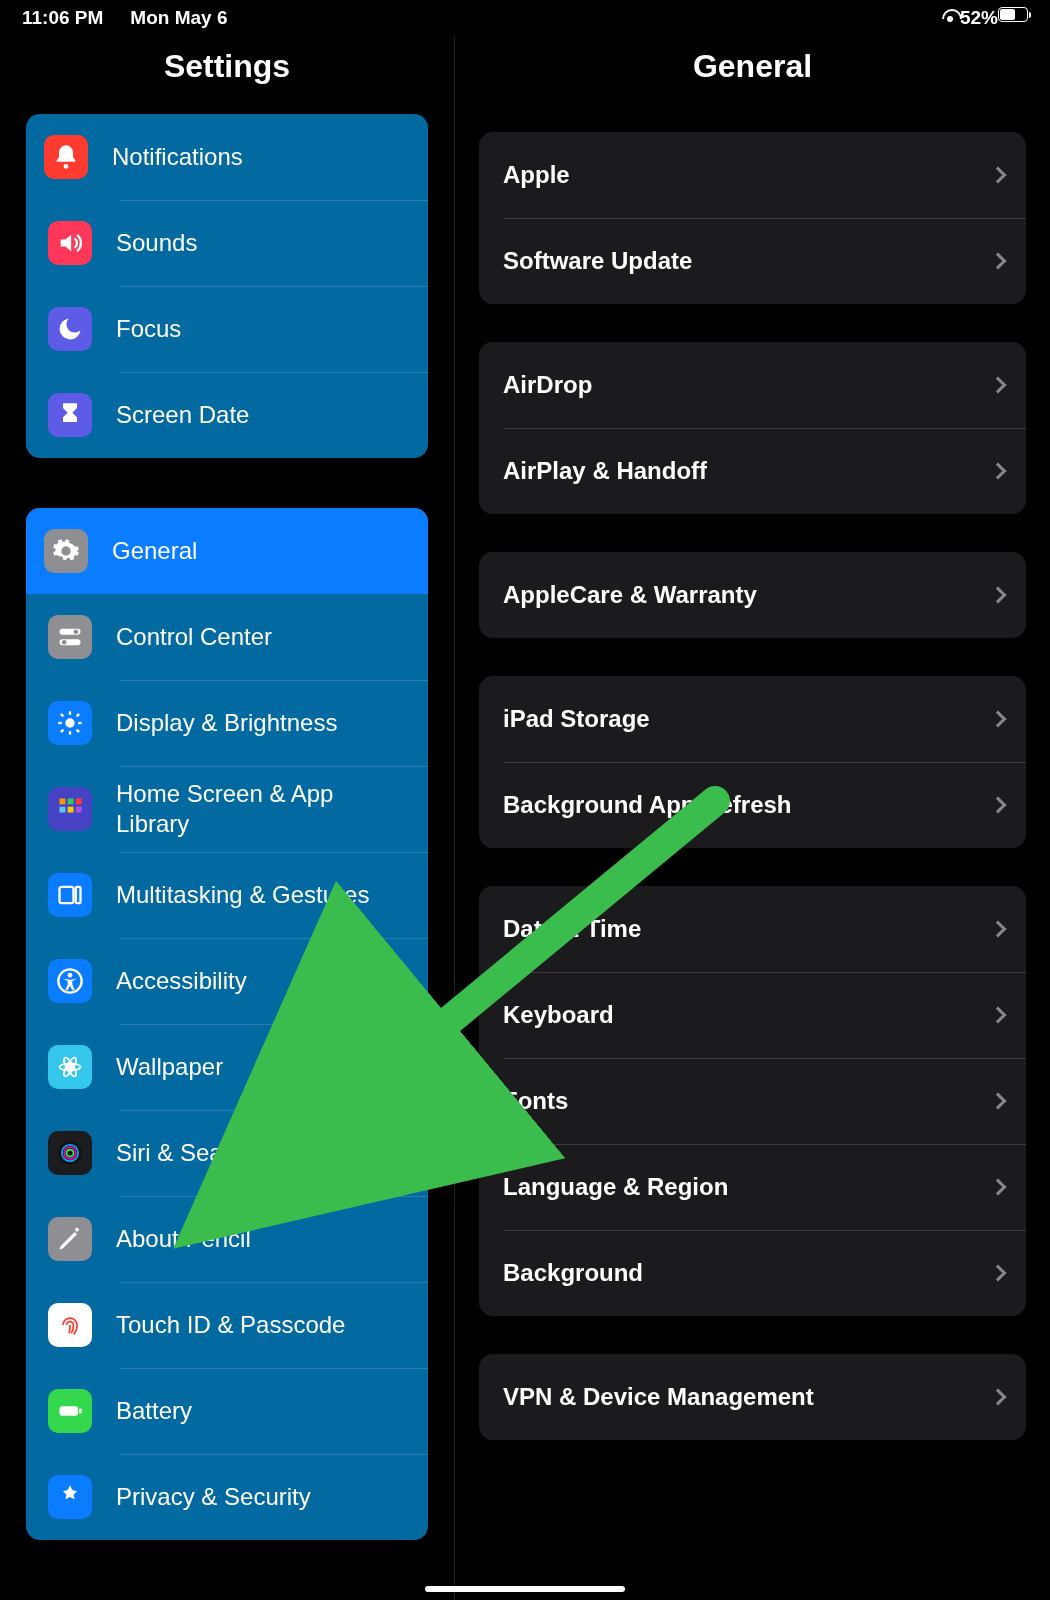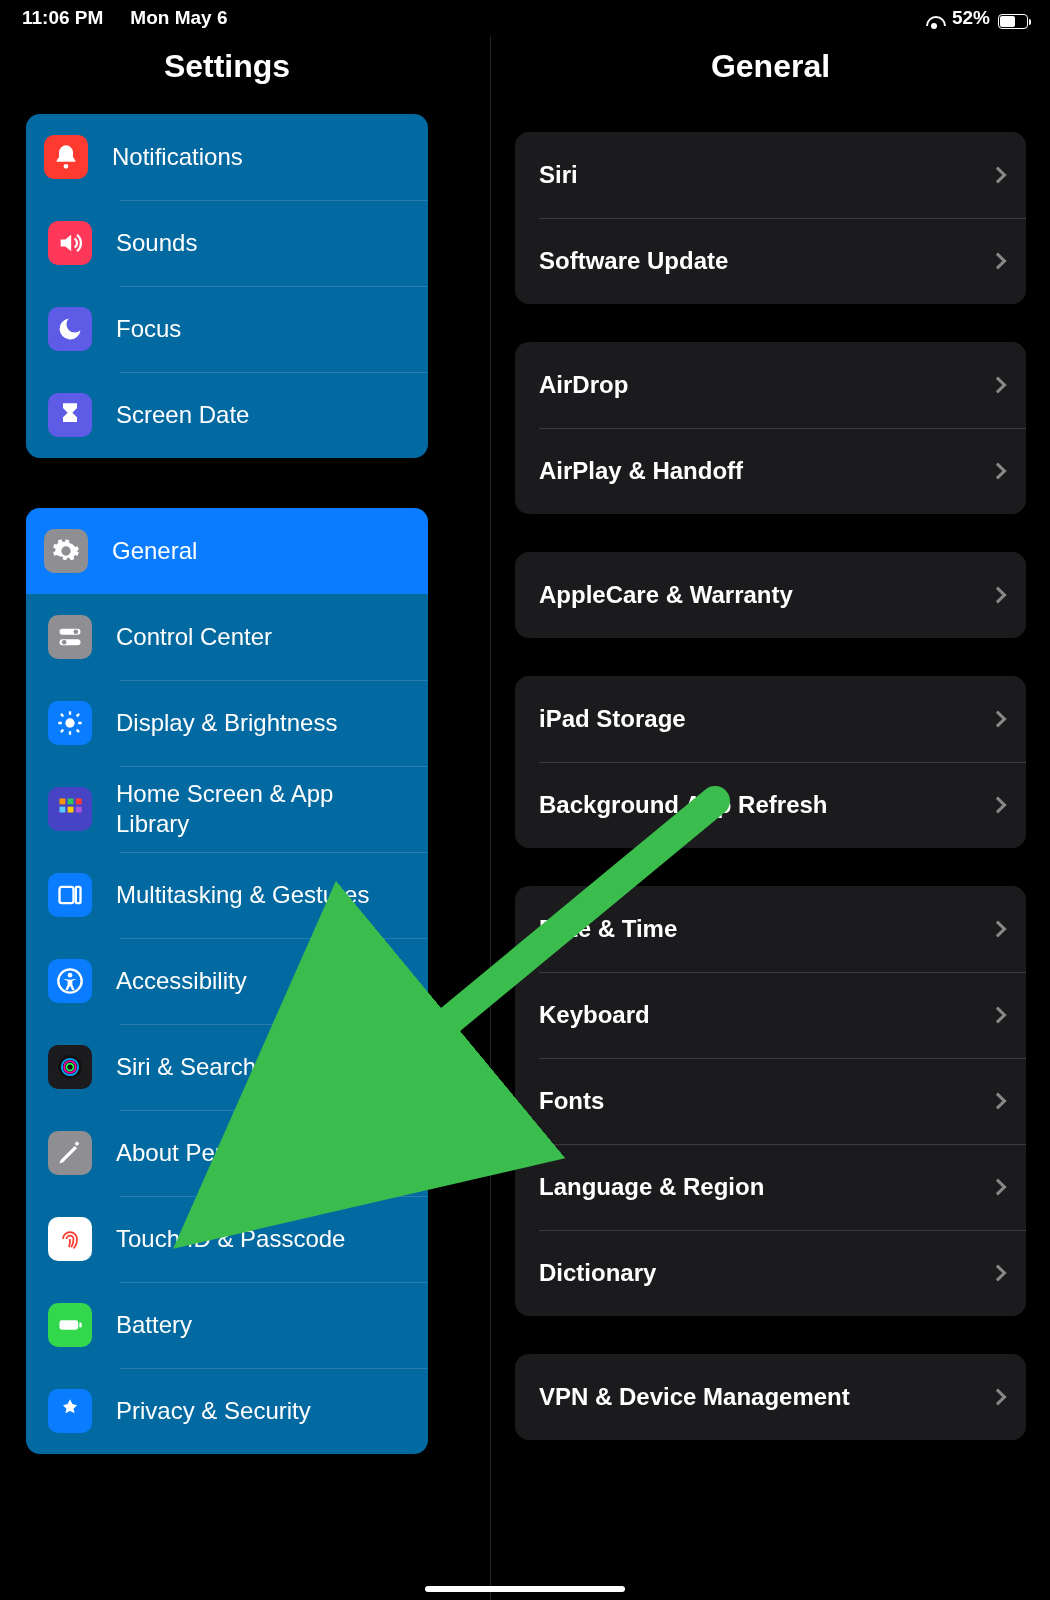--- a/index.html
+++ b/index.html
@@ -1,25 +1,25 @@
 <!DOCTYPE html>
 <html><head>
 <meta charset="utf-8">
 <style>
   * { box-sizing: border-box; margin: 0; padding: 0; }
   html, body { width: 1050px; height: 1600px; background: #000; color: #fff; font-family: -apple-system, "SF Pro Text", "Helvetica Neue", Arial, sans-serif; overflow: hidden; }
   .statusbar { height: 36px; display: flex; justify-content: space-between; align-items: center; padding: 0 22px; font-size: 19px; font-weight: 600; }
-  .statusbar .right { display: flex; align-items: flex-end; gap: 8px; }
+  .statusbar .right { display: flex; align-items: flex-start; }
   .wifi { width:20px; height:15px; position:relative; }
   .wifi:before { content:""; position:absolute; bottom:0; left:7px; width:6px; height:6px; border-radius:50%; background:#fff;}
   .wifi:after { content:""; position:absolute; bottom:3px; left:2px; width:16px; height:8px; border:2px solid #fff; border-bottom:none; border-radius:16px 16px 0 0;}
   .batt { width:30px; height:15px; border:1.5px solid #fff; border-radius:4px; position:relative; }
   .batt:after { content:""; position:absolute; right:-4px; top:4px; width:2.5px; height:6px; background:#fff; border-radius:0 2px 2px 0;}
   .batt-fill { position:absolute; left:1px; top:1px; bottom:1px; width:52%; background:#fff; border-radius:2px;}
-  .layout { display:flex; height: calc(100% - 36px); gap: 36px; }
+  .layout { display:flex; height: calc(100% - 36px); }
   .sidebar { width: 454px; background:#000; overflow-y:auto; padding: 0 0 30px 0; }
   .sidebar-title, .detail-title { text-align:center; font-size:32px; font-weight:700; height:78px; line-height:60px; }
   .section { background:#0369a1; border-radius:14px; margin: 0 26px 50px 26px; overflow:hidden; }
   .row { display:flex; align-items:center; min-height:86px; padding: 12px 18px 12px 18px; cursor:pointer; position:relative; }
   .row.selected { background:#0a7cff; }
   .row + .row { border-top:1px solid rgba(255,255,255,0.12); margin-left:4px; }
   .section .row + .row::before { content:""; position:absolute; top:0; left:90px; right:0; height:1px; background:rgba(255,255,255,0.15); }
   .section .row + .row { border-top:none; }
   .row.selected + .row::before { display:none; }
   .icon-box { width:44px; height:44px; border-radius:10px; margin-right:24px; display:flex; align-items:center; justify-content:center; flex-shrink:0; font-size:24px; color:#fff; }
@@ -155,20 +155,33 @@
           <div class="icon-box glyph" style="background: rgb(10, 124, 255);">
             <svg viewBox="0 0 24 24" fill="#fff">
               <circle cx="12" cy="12" r="10" fill="none" stroke="#fff" stroke-width="2"></circle>
               <circle cx="12" cy="7" r="2"></circle>
               <path d="M6 10l6 1 6-1-4 2v3l2 5h-2l-2-4-2 4H8l2-5v-3z"></path>
             </svg>
           </div>
           <div class="row-label">Accessibility</div>
         </div>
         <div class="row">
+          <div class="icon-box glyph" style="background: rgb(52, 198, 235);">
+            <svg viewBox="0 0 24 24" fill="#fff">
+              <circle cx="12" cy="12" r="3"></circle>
+              <g fill="none" stroke="#fff" stroke-width="1.5">
+                <ellipse cx="12" cy="12" rx="9" ry="3"></ellipse>
+                <ellipse cx="12" cy="12" rx="9" ry="3" transform="rotate(60 12 12)"></ellipse>
+                <ellipse cx="12" cy="12" rx="9" ry="3" transform="rotate(120 12 12)"></ellipse>
+              </g>
+            </svg>
+          </div>
+          <div class="row-label">Wallpaper</div>
+        </div>
+        <div class="row">
           <div class="icon-box glyph" style="background: rgb(28, 28, 30);">
             <svg viewBox="0 0 24 24">
               <circle cx="12" cy="12" r="10" fill="#111"></circle>
               <circle cx="12" cy="12" r="7" fill="none" stroke="#0af" stroke-width="1.5"></circle>
               <circle cx="12" cy="12" r="5" fill="none" stroke="#f0a" stroke-width="1.5"></circle>
               <circle cx="12" cy="12" r="3" fill="none" stroke="#2f5" stroke-width="1.5"></circle>
             </svg>
           </div>
           <div class="row-label">Siri &amp; Search</div>
         </div>
@@ -206,21 +219,21 @@
             </svg>
           </div>
           <div class="row-label">Privacy &amp; Security</div>
         </div>
       </div>
     </div>
   <div class="detail" id="detail">
     <div class="detail-title">General</div>
   <div class="dsection">
         <div class="drow">
-          <span>Siri</span>
+          <span>Apple</span>
           <span class="chev"></span>
         </div>
         <div class="drow">
           <span>Software Update</span>
           <span class="chev"></span>
         </div>
       </div>
       <div class="dsection">
         <div class="drow">
           <span>AirDrop</span>
@@ -258,21 +271,21 @@
         </div>
         <div class="drow">
           <span>Fonts</span>
           <span class="chev"></span>
         </div>
         <div class="drow">
           <span>Language &amp; Region</span>
           <span class="chev"></span>
         </div>
         <div class="drow">
-          <span>Dictionary</span>
+          <span>Background</span>
           <span class="chev"></span>
         </div>
       </div>
       <div class="dsection">
         <div class="drow">
           <span>VPN &amp; Device Management</span>
           <span class="chev"></span>
         </div>
       </div>
     </div>

